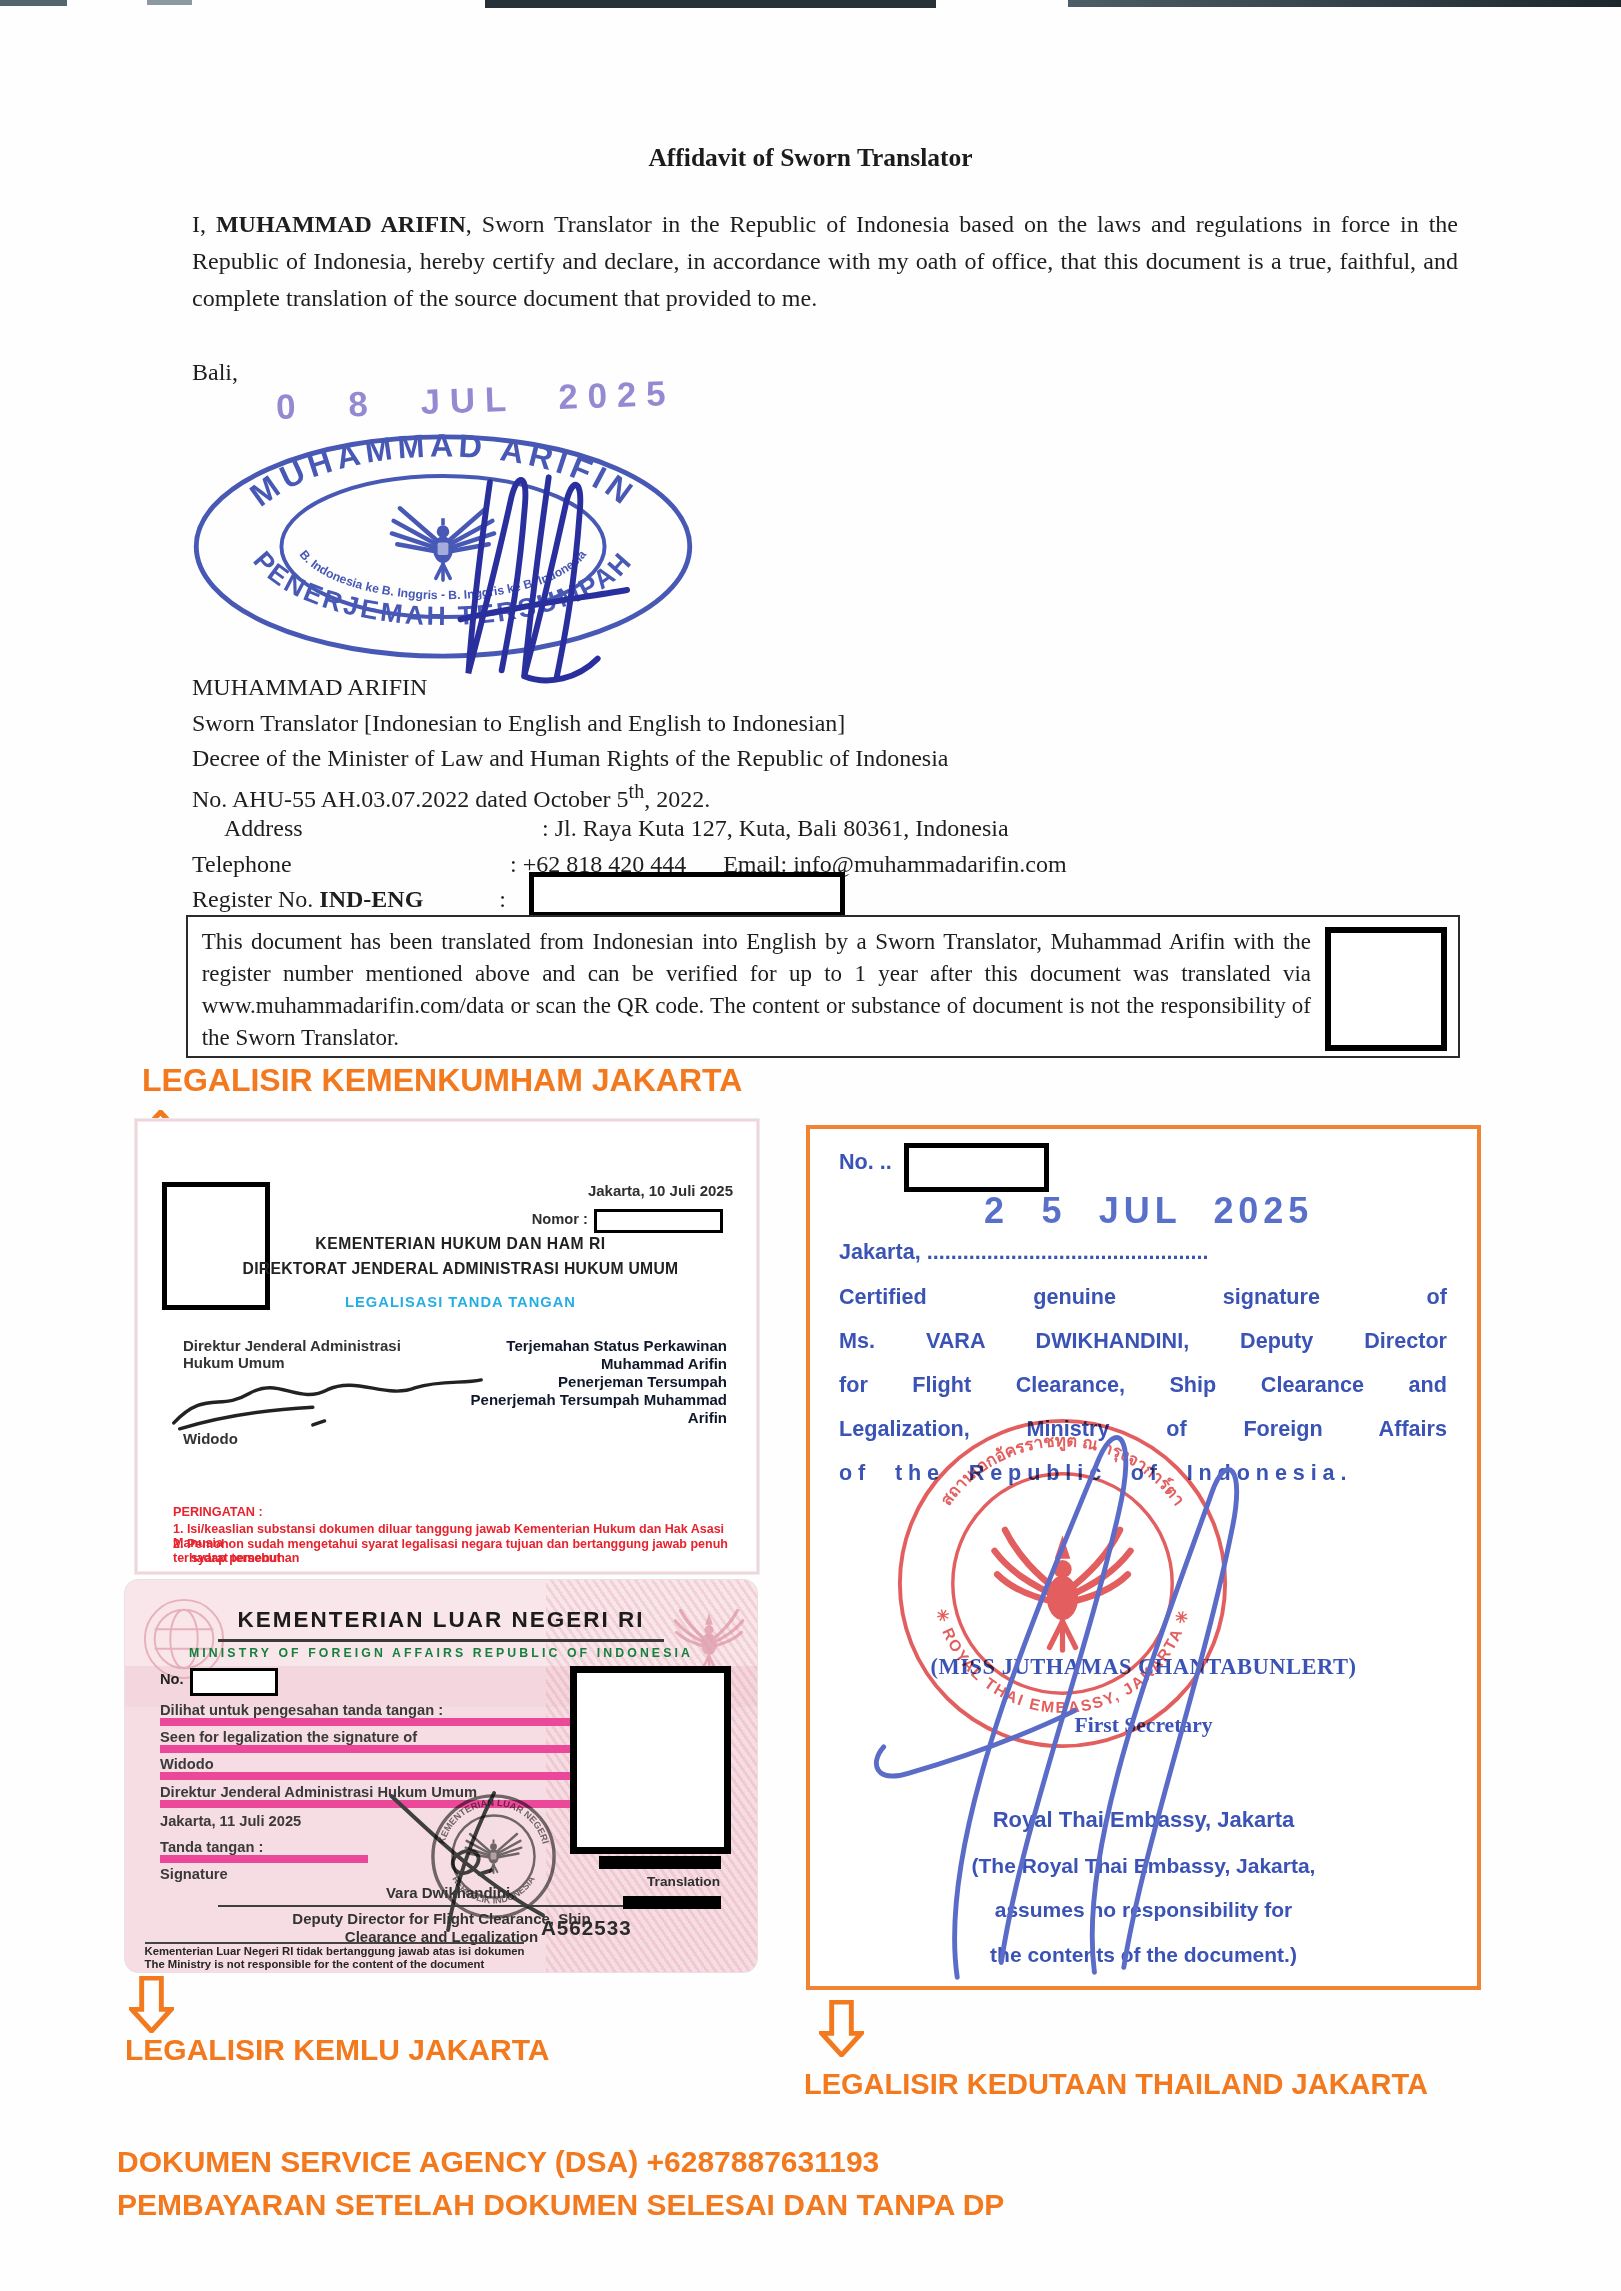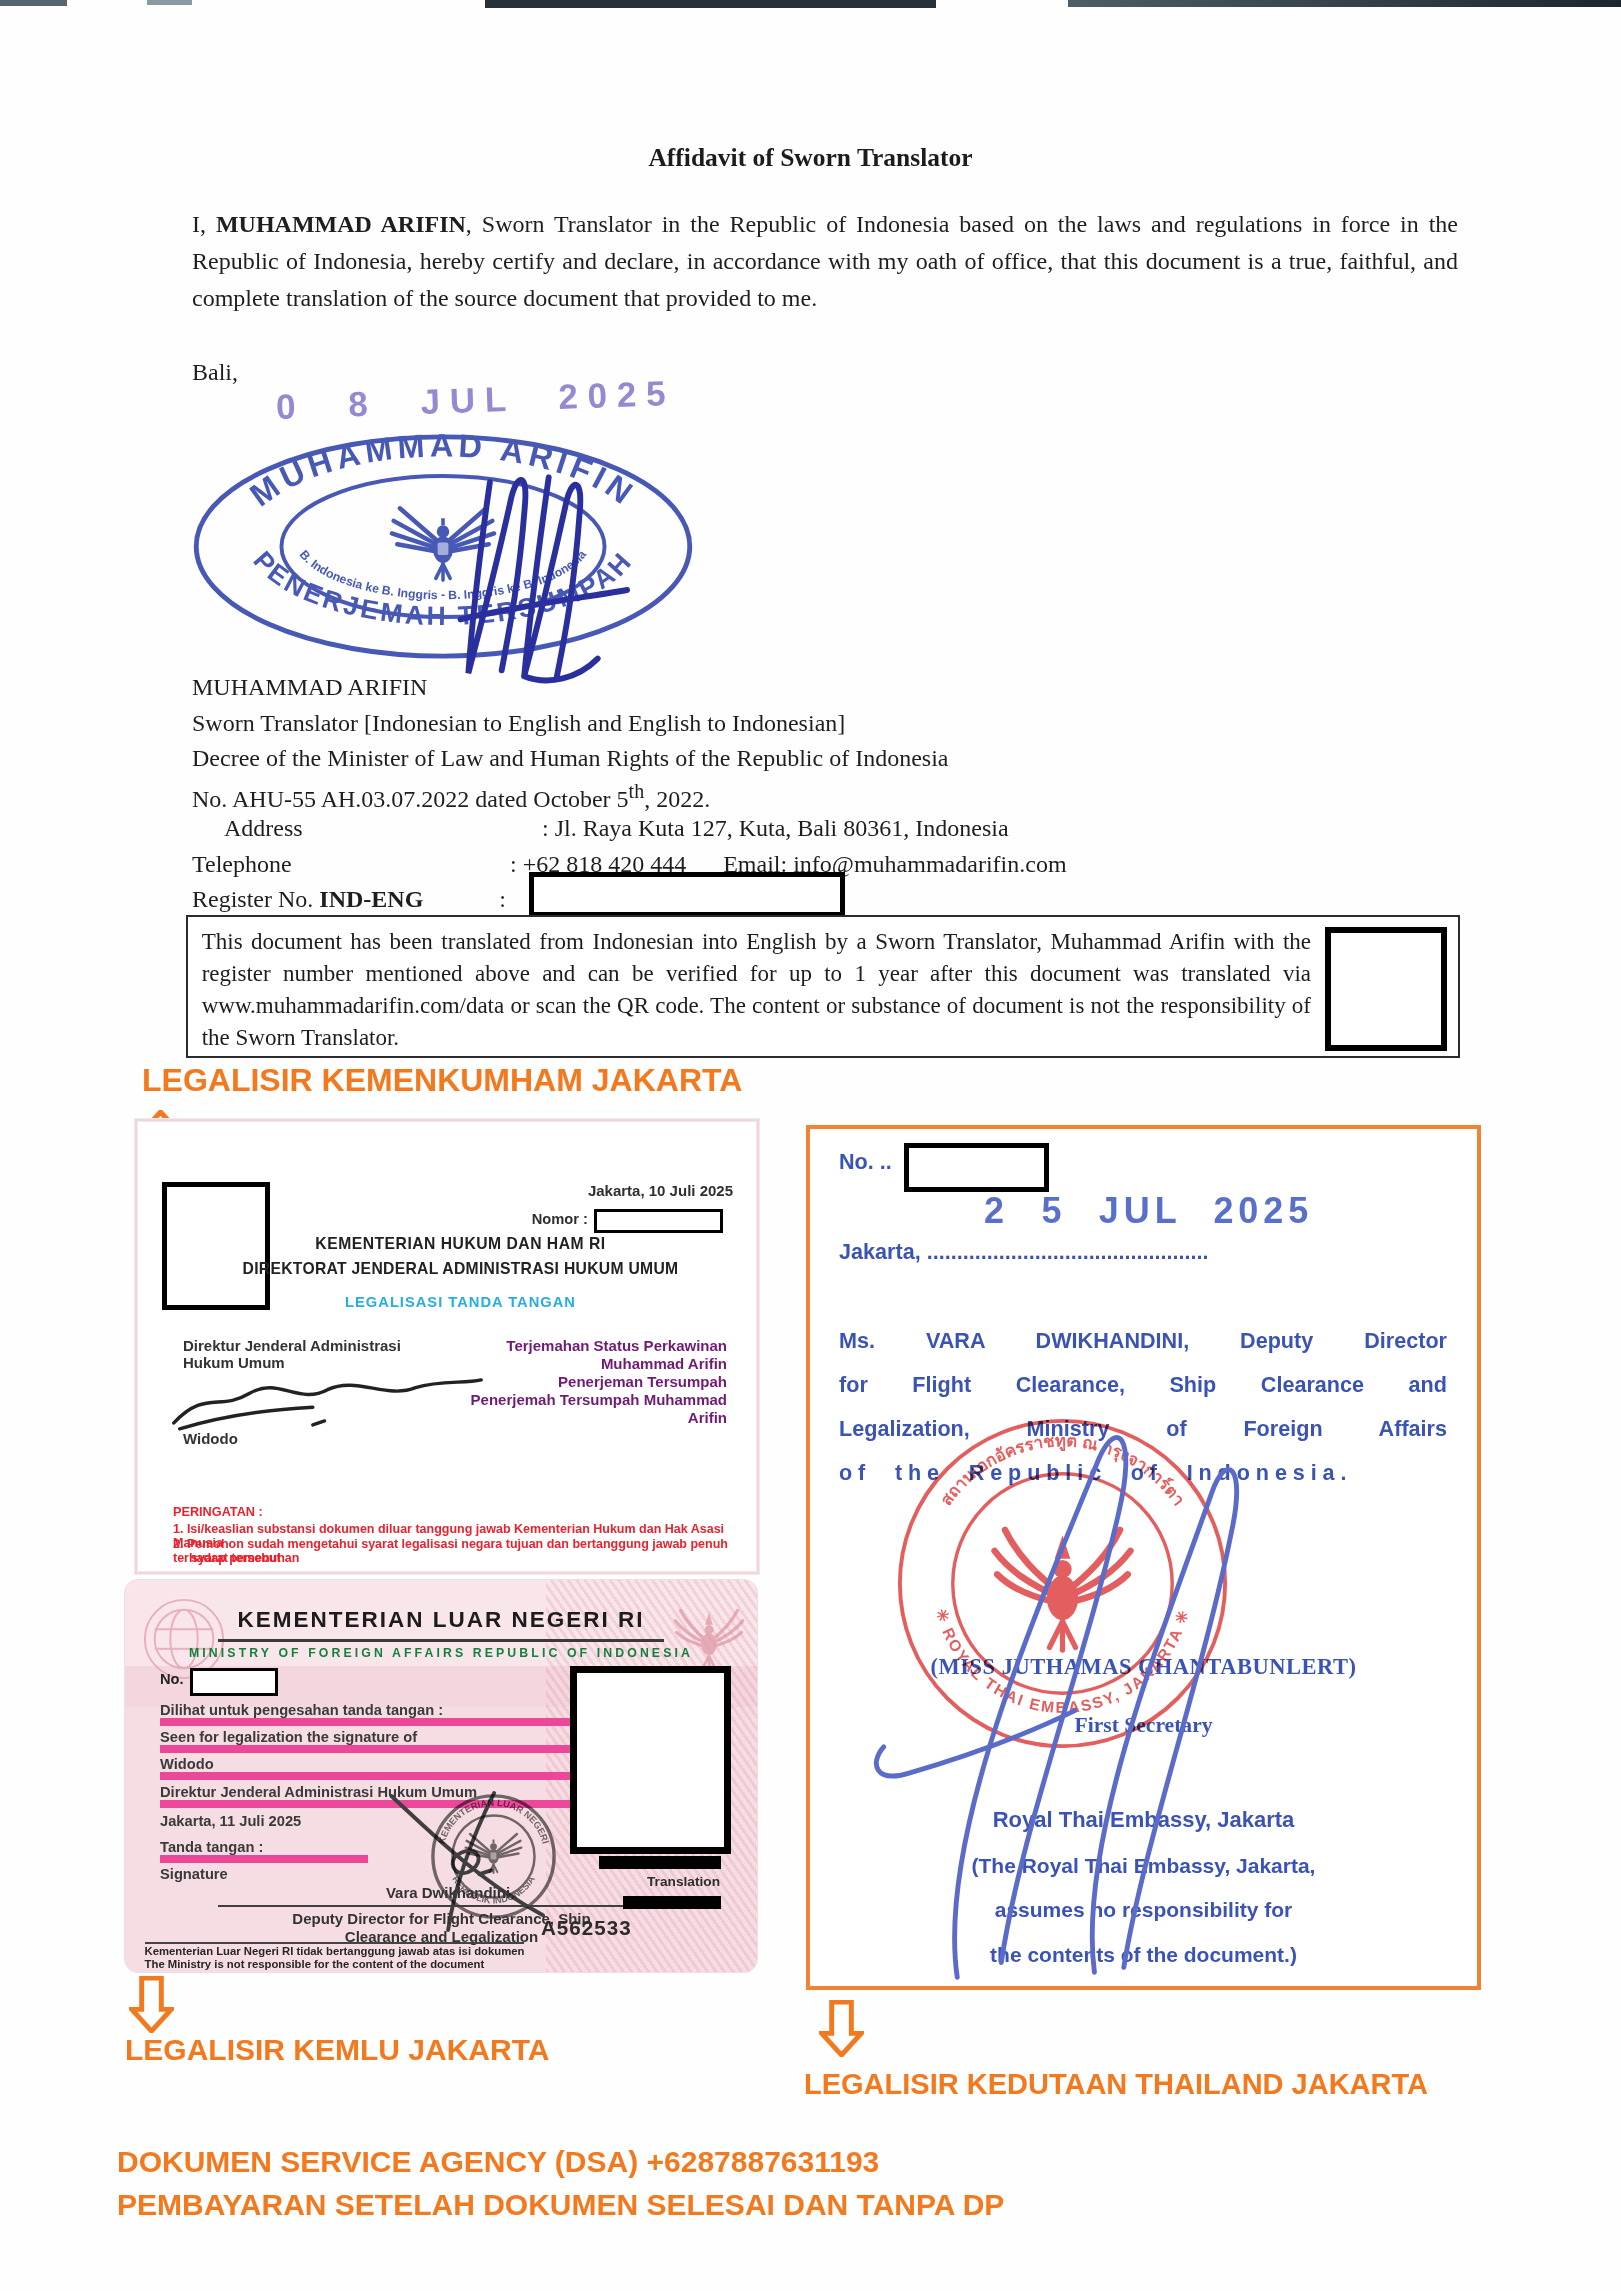--- a/index.html
+++ b/index.html
@@ -39,21 +39,21 @@
   .doc1{left:135px;top:1119px;width:620px;height:451px;background:#fff;border:2px solid #f0d6da;box-shadow:inset 0 0 0 1px #f7e7ea,0 0 0 1px #ececec;}
   .doc1 *{font-family:"Liberation Sans",sans-serif;}
   .d1-qr{left:24.5px;top:61px;width:98px;height:118px;border:5.9px solid #000;background:#fff;}
   .d1-date{left:400px;top:61px;width:196px;text-align:right;font-size:15px;font-weight:600;color:#2f2f2f;}
   .d1-nomor{left:357px;top:90px;width:94px;text-align:right;font-size:14.7px;font-weight:600;color:#2f2f2f;}
   .d1-nbar{left:457px;top:88px;width:123px;height:17.6px;border:3.9px solid #000;background:#fff;}
   .d1-h1{left:0;top:114px;width:647px;text-align:center;font-size:15.7px;font-weight:bold;letter-spacing:0.5px;color:#222;}
   .d1-h2{left:0;top:139px;width:647px;text-align:center;font-size:15.7px;font-weight:bold;letter-spacing:0.3px;color:#222;}
   .d1-h3{left:0;top:173px;width:647px;text-align:center;font-size:14.7px;font-weight:bold;letter-spacing:1px;color:#25AEE4;}
   .d1-lt{left:46px;font-size:15px;font-weight:600;color:#333;}
-  .d1-rt{left:294px;top:216px;width:296px;text-align:right;font-size:15px;font-weight:600;line-height:18px;color:#701a75;}
+  .d1-rt{left:294px;top:216px;width:296px;text-align:right;font-size:15px;font-weight:600;line-height:18px;color:#0f172a;}
   .d1-warn{color:#E8232E;font-weight:bold;}
   .d1-w0{left:36px;top:384px;font-size:12.7px;text-align:right;}
   .d1-wl{left:36px;font-size:12.5px;color:#E8232E;font-weight:600;}
   .d1-w3{left:54px;}
   .d1-sig{left:29px;top:241px;width:323px;height:71px;}
   
   .doc2{left:125px;top:1580px;width:632px;height:392px;border-radius:13.7px;background:#f8e6ea;overflow:hidden;box-shadow:0 0 0 1px #eddfe2;}
   .doc2 *{font-family:"Liberation Sans",sans-serif;}
   .d2-band{left:0;top:86px;width:632px;height:41px;background:#f1c9d4;opacity:.55;}
   .d2-low{left:0;top:127px;width:632px;height:265px;background:#f4d4dc;opacity:.5;}
@@ -298,20 +298,21 @@
     <div class="abs d2-trans">Translation</div>
     <div class="abs d2-bar2"></div>
     <div class="abs d2-serial">A562533</div>
   </div>
 
   <div class="abs thai">
     <div class="abs blue t-no">No. ..</div>
     <div class="abs t-nbox redact" style="border-width:5.9px"></div>
     <div class="abs t-date nw">2 5 JUL 2025</div>
     <div class="abs blue t-jak nw">Jakarta, ...............................................</div>
+    <div class="abs blue t-body just t-b0">Certified genuine signature of</div>
     <div class="abs blue t-body just t-b1">Ms. VARA DWIKHANDINI, Deputy Director</div>
     <div class="abs blue t-body just t-b2">for Flight Clearance, Ship Clearance and</div>
     <div class="abs blue t-body just t-b3">Legalization, Ministry of Foreign Affairs</div>
     <div class="abs blue t-body t-b4 nw">of the Republic of Indonesia.</div>
     <div class="abs t-officer">(MISS JUTHAMAS CHANTABUNLERT)</div>
     <div class="abs t-otitle">First Secretary</div>
     <div class="abs blue t-emb">Royal Thai Embassy, Jakarta</div>
     <div class="abs blue t-disc t-d0">(The Royal Thai Embassy, Jakarta,</div>
     <div class="abs blue t-disc t-d1">assumes no responsibility for</div>
     <div class="abs blue t-disc t-d2">the contents of the document.)</div>

